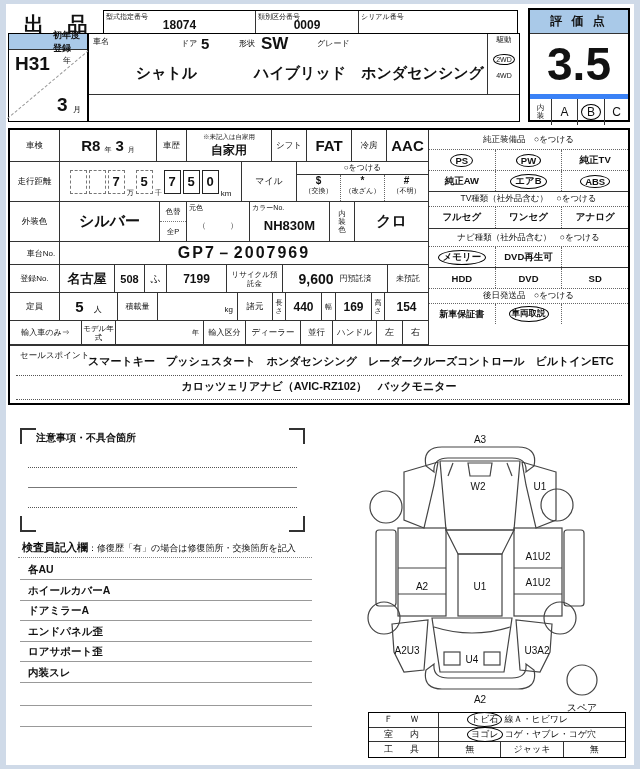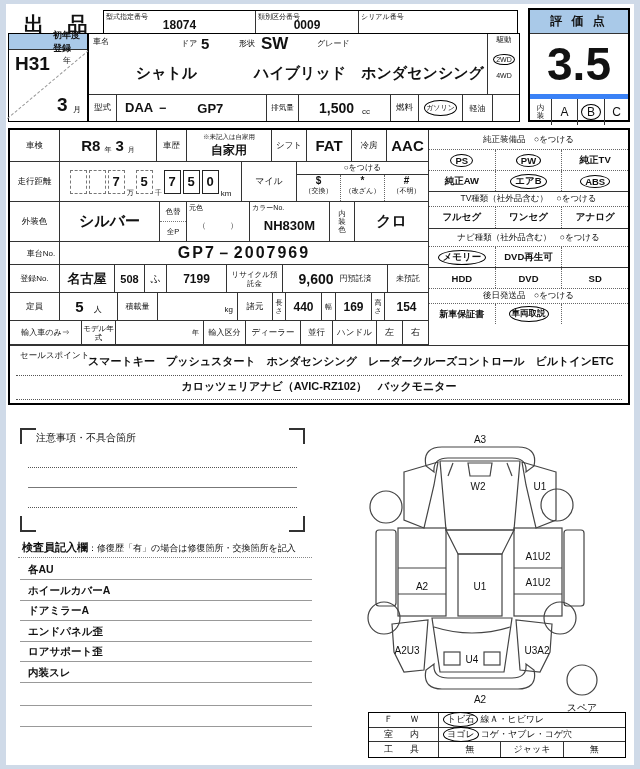--- a/index.html
+++ b/index.html
@@ -27,21 +27,21 @@
   .rb-solid{border-bottom:1px solid #333;}
   .dotline{position:absolute;border-top:1.5px dotted #555;}
   .solline{position:absolute;border-top:1px solid #888;}
   .nb-corner{position:absolute;width:14px;height:14px;}
   .insp-line{position:absolute;left:20px;width:292px;border-bottom:1px solid #999;font-size:10.5px;font-weight:bold;padding:3px 0 0 8px;box-sizing:border-box;height:20px;text-align:left;}
   .lg{position:absolute;left:368px;top:712px;width:258px;border:1.5px solid #000;background:#fff;box-sizing:border-box;}
   .lg-row{display:flex;height:14.5px;border-bottom:1px solid #333;align-items:stretch;font-size:9px;box-sizing:border-box;}
   .lg-row:last-child{border-bottom:none;}
   .lg-lab{width:70px;border-right:1px solid #333;display:flex;align-items:center;justify-content:center;letter-spacing:4px;box-sizing:border-box;}
   .lg-cnt{flex:1;display:flex;align-items:center;padding-left:4px;}
-  .lg-circ{display:inline-block;border:1px solid #000;border-radius:50%;padding:0 3px;margin-right:2px;}
+  .lg-circ{display:inline-block;border:1px solid #000;border-radius:50%;padding:0 3px;margin-right:2px;margin-left:24px;}
   .lg-c3{flex:1;display:flex;align-items:center;justify-content:center;border-right:1px solid #333;}
   .lg-c3:last-child{border-right:none;}
   svg text{font-family:"Liberation Sans",sans-serif;}
 </style>
 </head>
 <body>
 
 <div class="page">
   <div class="paper"></div>
 
@@ -97,38 +97,20 @@
       <span class="abs" style="left:172px;top:0;font-size:17px;font-weight:bold;">SW</span>
       <span class="abs" style="left:228px;top:4px;font-size:8px;">グレード</span>
       <div class="abs" style="left:15px;top:30px;width:125px;text-align:center;font-size:15px;font-weight:bold;">シャトル</div>
       <div class="abs" style="left:165px;top:30px;width:230px;text-align:center;font-size:15px;font-weight:bold;">ハイブリッド　ホンダセンシング</div>
       <div class="abs" style="left:398px;top:0;width:32px;height:60px;border-left:1px solid #333;text-align:center;">
         <div style="font-size:7.5px;margin-top:1px;">駆動</div>
         <div style="margin-top:3px;"><span class="circ" style="font-size:7px;padding:1px 2px;">2WD</span></div>
         <div style="font-size:7px;margin-top:6px;">4WD</div>
       </div>
     </div>
-    <div style="display:flex;height:26px;">
-      <div class="c lab" style="flex:0 0 28px;">型式</div>
-      <div class="c" style="flex:0 0 150px;flex-direction:row;justify-content:flex-start;">
-        <span style="font-size:13px;font-weight:bold;margin-left:8px;">DAA －</span>
-        <span style="font-size:13px;font-weight:bold;margin-left:28px;">GP7</span>
-      </div>
-      <div class="c lab" style="flex:0 0 32px;font-size:7.5px;">排気量</div>
-      <div class="c" style="flex:0 0 92px;flex-direction:row;">
-        <span style="font-size:14px;font-weight:bold;">1,500</span>
-        <span style="font-size:8px;margin-left:8px;margin-top:6px;">cc</span>
-      </div>
-      <div class="c lab" style="flex:0 0 28px;">燃料</div>
-      <div class="c" style="flex:0 0 44px;">
-        <span class="circ" style="font-size:7px;padding:2px 1px;">ガソリン</span>
-      </div>
-      <div class="c" style="flex:0 0 30px;font-size:8px;">軽油</div>
-      <div class="c last" style="flex:1;font-size:8px;color:#444;">（　　　）</div>
-    </div>
   </div>
 
   <div class="bx" style="left:8px;top:128px;width:622px;height:277px;border-width:2px;">
 
     <div class="row" style="left:0;top:0;width:418px;height:32px;">
       <div class="c lab" style="flex:0 0 50px;">車検</div>
       <div class="c" style="flex:0 0 97px;flex-direction:row;">
         <span style="font-size:15px;font-weight:bold;">R8</span>
         <span style="font-size:7px;margin:8px 4px 0 4px;">年</span>
         <span style="font-size:15px;font-weight:bold;">3</span>
@@ -314,21 +296,21 @@
       <div class="abs" style="left:0;top:33px;width:100%;text-align:center;font-size:11px;font-weight:bold;">カロッツェリアナビ（AVIC-RZ102）　バックモニター</div>
       <div class="dotline" style="left:6px;top:53px;width:606px;"></div>
     </div>
   </div>
 
   <div class="abs" style="left:20px;top:428px;width:285px;height:104px;">
     <i class="nb-corner" style="left:0;top:0;border-left:2px solid #333;border-top:2px solid #333;"></i>
     <i class="nb-corner" style="right:0;top:0;border-right:2px solid #333;border-top:2px solid #333;"></i>
     <i class="nb-corner" style="left:0;bottom:0;border-left:2px solid #333;border-bottom:2px solid #333;"></i>
     <i class="nb-corner" style="right:0;bottom:0;border-right:2px solid #333;border-bottom:2px solid #333;"></i>
-    <div class="abs" style="left:16px;top:3px;font-size:10px;font-weight:normal;">注意事項・不具合箇所</div>
+    <div class="abs" style="left:16px;top:3px;font-size:10px;font-weight:bold;">注意事項・不具合箇所</div>
     <div class="dotline" style="left:8px;top:39px;width:269px;"></div>
     <div class="solline" style="left:8px;top:59px;width:269px;border-top-color:#777;"></div>
     <div class="dotline" style="left:8px;top:79px;width:269px;"></div>
   </div>
 
   <div class="abs" style="left:22px;top:540px;font-size:11px;font-weight:bold;">
     <span>検査員記入欄</span><span style="font-size:9px;font-weight:normal;">：修復歴「有」の場合は修復箇所・交換箇所を記入</span>
   </div>
   <div class="solline" style="left:18px;top:557px;width:294px;border-top-style:dotted;"></div>
 

